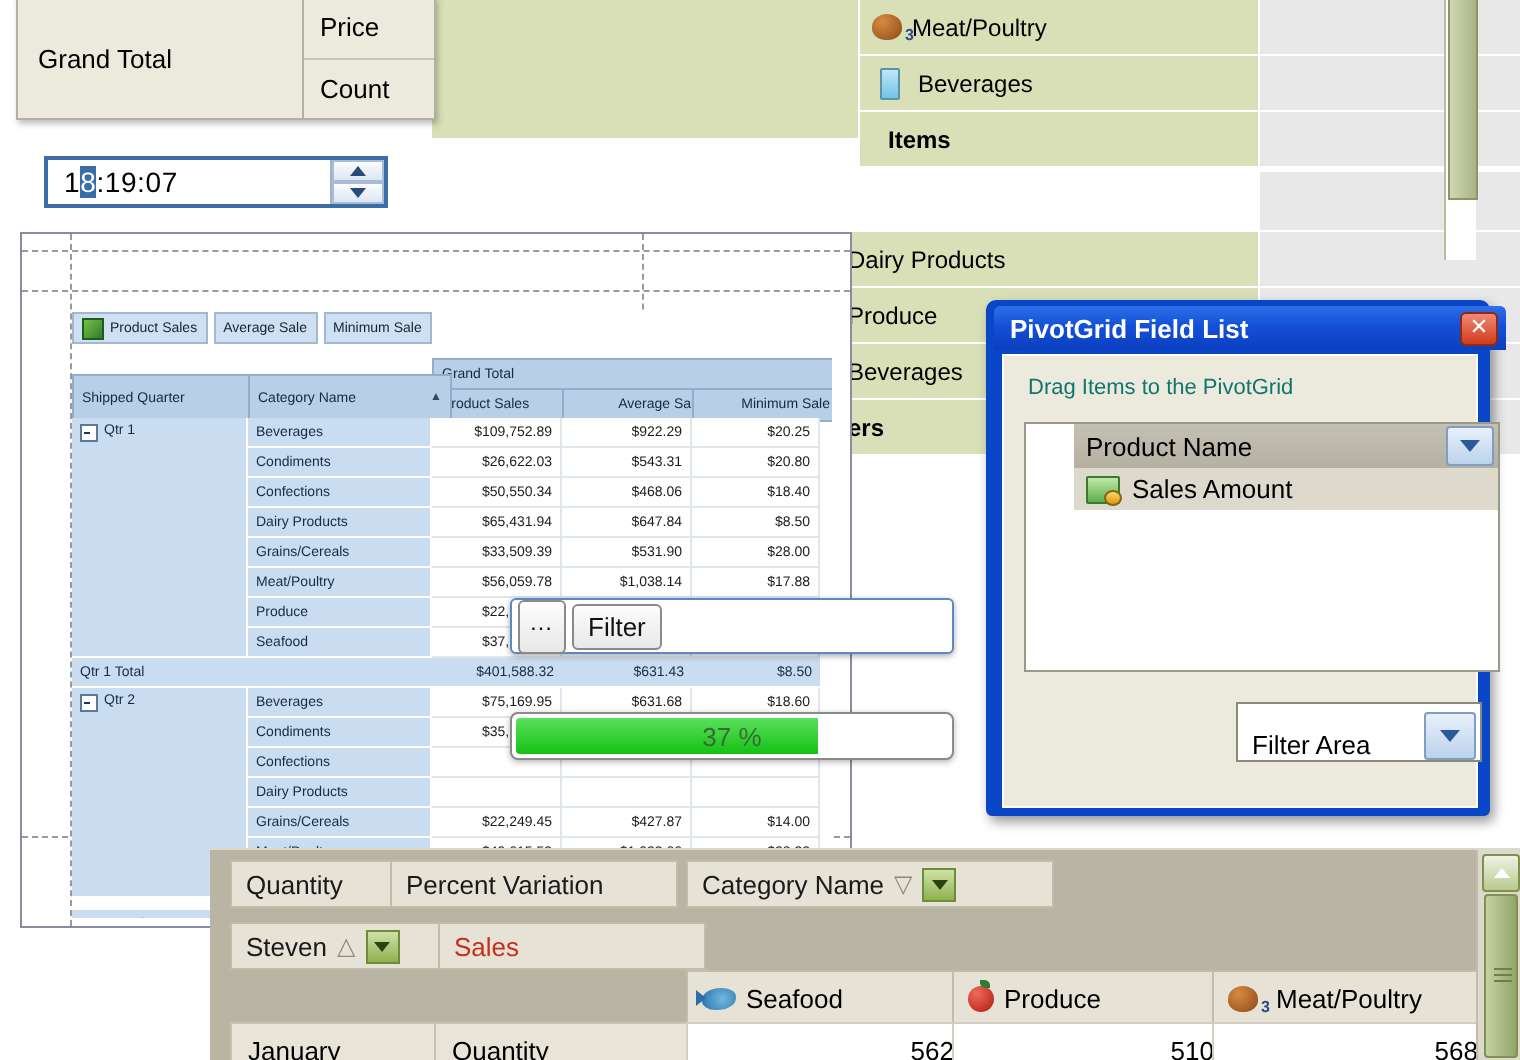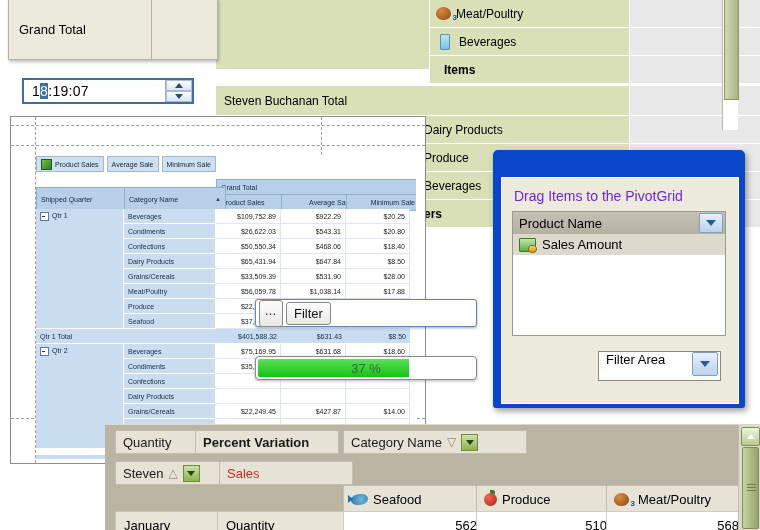--- a/index.html
+++ b/index.html
@@ -142,42 +142,42 @@
       box-shadow:2px 3px 6px rgba(0,0,0,.4);}
   #fl-title{position:absolute;left:2px;top:1px;width:244px;height:22px;
       background:linear-gradient(180deg,#2f6fe8 0%,#1350d8 45%,#0b3fc0 100%);
       display:flex;align-items:center;padding:0 4px 0 8px;border-radius:3px 3px 0 0;}
   #fl-title .t{flex:1;color:#ffffff;font-size:13px;font-weight:bold;}
   #fl-close{width:17px;height:15px;background:linear-gradient(#f08a78,#cf3a1a);
       border:1px solid #8f2a10;border-radius:3px;display:flex;align-items:center;
       justify-content:center;color:#fff;font-size:11px;font-weight:bold;line-height:1;}
   #fl-body{position:absolute;left:6px;top:25px;width:236px;height:225px;background:#ece9dd;
       border:1px solid #ffffff;}
-  #fl-hint{position:absolute;left:12px;top:10px;font-size:14px;color:#6d28d9;}
+  #fl-hint{position:absolute;left:12px;top:10px;font-size:11px;color:#0f766e;}
   #fl-list{position:absolute;left:10px;top:33px;width:212px;height:123px;
-      background:#ffffff;border:1px solid #9a9a8a;}
+      background:#ffffff;border:1px solid #9a9a8a;padding-left:24px;}
   #fl-list .row-sel{height:22px;background:linear-gradient(#c4c0b4,#b4b0a2);
       display:flex;align-items:center;padding:0 2px 0 6px;font-size:13px;}
   #fl-list .row-sel .sp{flex:1;}
   #fl-list .dd{width:22px;height:18px;background:linear-gradient(#e8f0fb,#bcd2ec);
       border:1px solid #7f9ec0;border-radius:2px;display:flex;align-items:center;justify-content:center;}
   #fl-list .dd:after{content:"";border-left:5px solid transparent;border-right:5px solid transparent;
       border-top:6px solid #2a5a9a;display:block;}
   #fl-list .row-item{height:21px;background:#ddd9cd;display:flex;align-items:center;
       padding-left:6px;gap:6px;font-size:13px;}
   .ico-money{width:15px;height:12px;background:linear-gradient(#bfe8a8,#5fae4e);
       border:1px solid #3b7a2e;border-radius:1px;position:relative;flex:0 0 auto;}
   .ico-money:after{content:"";position:absolute;right:-2px;bottom:-2px;width:7px;height:6px;
       background:linear-gradient(#ffd76a,#d89a10);border:1px solid #8a6410;border-radius:50%;}
   #fl-addto{position:absolute;left:10px;top:172px;width:88px;height:30px;
       background:linear-gradient(#fcfcfb,#ddd9cd);border:1px solid #6a6a5a;border-radius:3px;
       display:flex;align-items:center;justify-content:center;font-size:14px;
       box-shadow:inset 0 0 0 1px #ffffff;}
-  #fl-combo{position:absolute;left:96px;top:173px;width:112px;height:28px;
-      background:#ffffff;border:1px solid #8a8a7a;display:flex;align-items:flex-start;padding:0 2px 0 7px;}
+  #fl-combo{position:absolute;left:116px;top:173px;width:112px;height:28px;
+      background:#ffffff;border:1px solid #8a8a7a;display:flex;align-items:flex-end;padding:0 2px 0 7px;}
   #fl-combo .cv{flex:1;font-size:13px;}
   #fl-combo .dd{width:24px;height:22px;background:linear-gradient(#e8f0fb,#bcd2ec);
       border:1px solid #7f9ec0;border-radius:2px;display:flex;align-items:center;justify-content:center;}
   #fl-combo .dd:after{content:"";border-left:5px solid transparent;border-right:5px solid transparent;
       border-top:6px solid #2a5a9a;display:block;}
 </style>
 </head>
 <body>
 
 <div class="abs" id="bg-olive-grid">
@@ -195,21 +195,20 @@
 
   <div class="abs olive-catcell" style="left:214px;top:42px;width:200px;height:28px;">
     <span class="ico ico-bev"></span>
     <span style="margin-left:4px;">Beverages</span>
   </div>
   <div class="abs olive-valcell" style="left:414px;top:42px;width:200px;height:28px;">$11,000.52</div>
 
   <div class="abs olive-catcell" style="left:214px;top:70px;width:200px;height:28px;font-weight:bold;padding-left:14px;">Items</div>
   <div class="abs olive-valcell" style="left:414px;top:70px;width:200px;height:28px;">$24,365.92</div>
 
-  <div class="abs olive-rowhdr" style="left:0;top:100px;width:414px;height:30px;">Steven Buchanan Total</div>
   <div class="abs olive-valcell" style="left:414px;top:100px;width:200px;height:30px;">$68,792.25</div>
 
   <div class="abs olive-catcell" style="left:198px;top:130px;width:216px;height:28px;padding-left:10px;">Dairy Products</div>
   <div class="abs olive-valcell" style="left:414px;top:130px;width:200px;height:28px;">$17,039.04</div>
 
   <div class="abs olive-catcell" style="left:198px;top:158px;width:216px;height:28px;padding-left:10px;">Produce</div>
   <div class="abs olive-valcell" style="left:414px;top:158px;width:200px;height:28px;"></div>
 
   <div class="abs olive-catcell" style="left:198px;top:186px;width:216px;height:28px;padding-left:10px;">Beverages</div>
   <div class="abs olive-valcell" style="left:414px;top:186px;width:200px;height:28px;"></div>
@@ -362,35 +361,43 @@
 
 <div class="abs" id="progress">
   <div class="track">
     <div class="fill" id="progress-fill" style="width: 70%;"></div>
     <div class="plabel">37 %</div>
   </div>
 </div>
 
 <div class="abs" id="gtpanel">
   <div class="gtleft">Grand Total</div>
+  <div class="gtright">
+    <div>Price</div>
+    <div>Count</div>
+  </div>
 </div>
 
 <div class="abs" id="timeedit">
   <div class="tval"><span>1</span><span class="tsel">8</span><span>:19:07</span></div>
   <div class="spin">
     <div>
         <i class="arr-up"></i>
       </div>
     <div>
         <i class="arr-dn"></i>
       </div>
   </div>
 </div>
 
 <div class="abs" id="fieldlist">
+  <div id="fl-title">
+    <div class="t">PivotGrid Field List</div>
+    <div id="fl-close">✕</div>
+  </div>
   <div id="fl-body">
     <div id="fl-hint">Drag Items to the PivotGrid</div>
     <div id="fl-list">
       <div class="row-sel">
         <span class="sp">Product Name</span>
         <span class="dd"></span>
       </div>
       <div class="row-item">
         <span class="ico-money"></span>
         <span>Sales Amount</span>
@@ -399,21 +406,21 @@
     <div id="fl-combo">
       <span class="cv">Filter Area</span>
       <span class="dd"></span>
     </div>
   </div>
 </div>
 
 <div class="abs" id="bottom">
 
   <div class="bfield" style="left:10px;top:5px;width:78px;">Quantity</div>
-  <div class="bfield" style="left:90px;top:5px;width:128px;font-weight:bold;">Percent Variation</div>
+  <div class="bfield" style="left:90px;top:5px;width:128px;">Percent Variation</div>
 
   <div class="bfield" style="left:238px;top:5px;width:168px;">
     <span>Category Name</span>
     <span style="color:#8e8a7c;font-size:12px;">▽</span>
     <span class="bdrop"></span>
   </div>
 
   <div class="bfield" style="left:10px;top:36px;width:102px;">
     <span>Steven</span>
     <span style="color:#8e8a7c;font-size:12px;">△</span>

